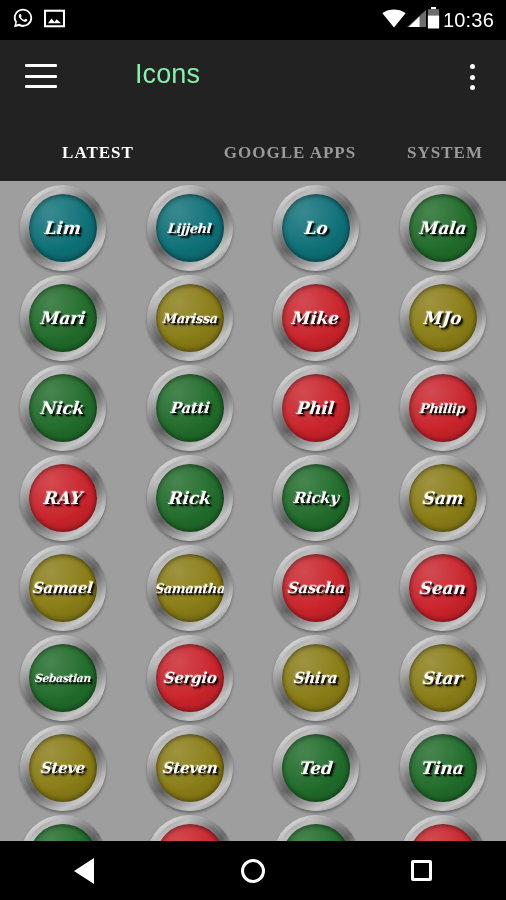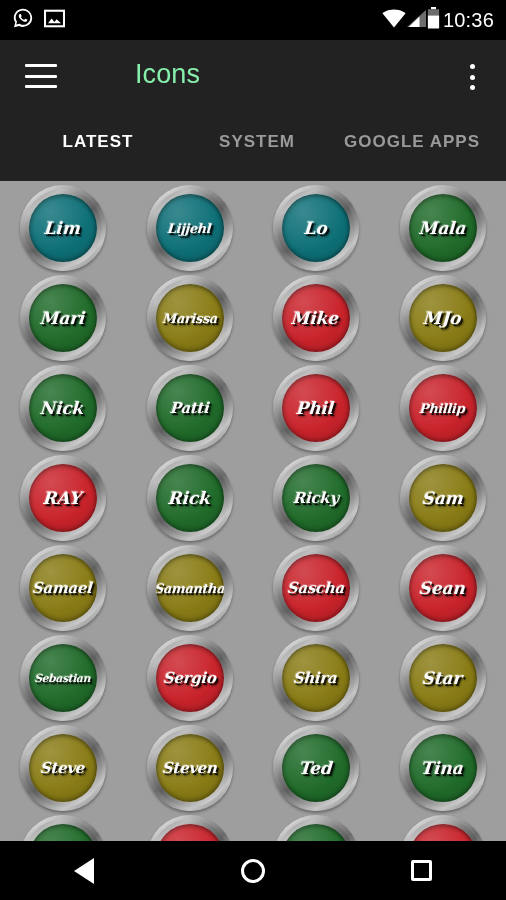--- a/index.html
+++ b/index.html
@@ -40,21 +40,21 @@
   }
   .overflow{
     position:absolute; right:22px; top:22px; width:24px; height:30px;
     display:flex; flex-direction:column; align-items:center;
     justify-content:space-between; padding:2px 0; cursor:pointer;
   }
   .overflow i{ display:block; width:5px; height:5px; border-radius:50%; background:#fff; }
 
   .tabs{
     position:absolute; left:0; top:72px; width:506px; height:69px;
-    display:flex; align-items:flex-start; padding-top:20px;
+    display:flex; align-items:center; padding-top:20px;font-family:Liberation Serif, serif;
   }
   .tab{
     position:relative; color:#9a9a9a; font-size:17px; font-weight:700;
     letter-spacing:1.0px; cursor:pointer; text-align:center;
     padding-bottom:8px;
   }
   .tab.t1{ width:196px; }
   .tab.t2{ width:122px; }
   .tab.t3{ width:188px; }
   .tab.active{ color:#fff; }
@@ -181,22 +181,22 @@
       </div>
       <div class="appbar-title">Icons</div>
       <div class="overflow">
         <i></i>
           <i></i>
           <i></i>
       </div>
     </div>
     <div class="tabs">
       <div class="tab t1 active">LATEST</div>
+      <div class="tab t3">GOOGLE APPS</div>
       <div class="tab t2">SYSTEM</div>
-      <div class="tab t3">GOOGLE APPS</div>
     </div>
     <div class="tab-indicator"></div>
   </div>
 
   <div class="grid" id="icon-grid">
       <div class="cell" style="left: 18px; top: 2px;">
         <div class="badge">
           <div class="face" style="background: radial-gradient(circle at 34% 24%, rgb(14, 112, 119) 0%, rgb(14, 112, 119) 55%, rgba(0, 0, 0, 0.3) 140%), rgb(14, 112, 119);">
             <span class="label len-s">Lim</span>
           </div>

